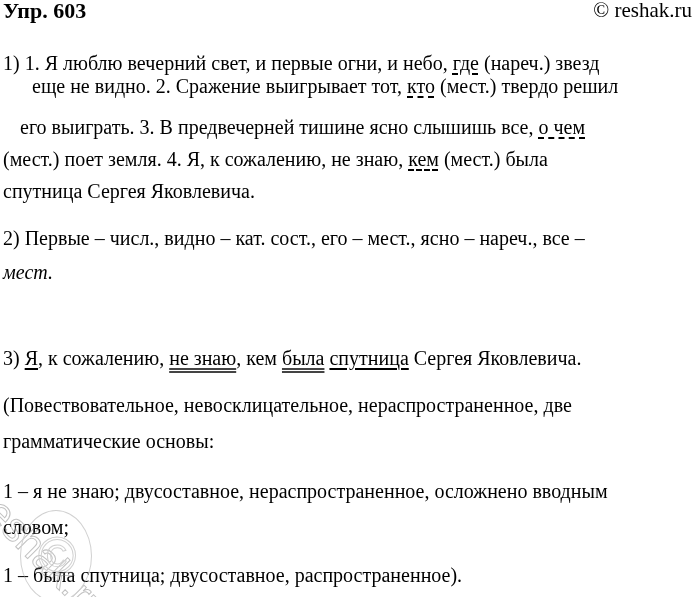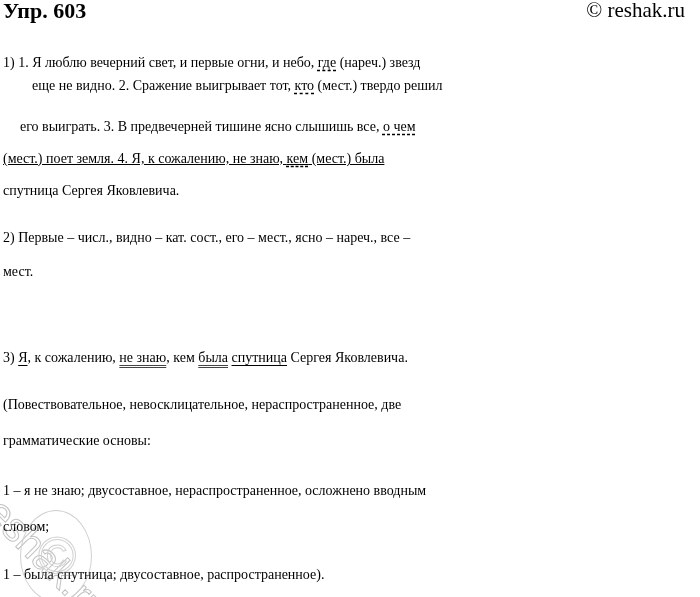--- a/index.html
+++ b/index.html
@@ -1,21 +1,21 @@
 <!DOCTYPE html>
 <html><head>
 <meta charset="utf-8">
 <style>
   html, body { margin:0; padding:0; background:#ffffff; }
   body { width:700px; height:597px; position:relative; overflow:hidden;
          font-family:"Liberation Serif", serif; color:#000; }
-  .header { position:absolute; top:0; left:0; right:11px; height:32px; }
+  .header { position:absolute; top:0; left:0; right:4px; height:32px; }
   .title { position:absolute; left:3px; top:-2px; font-weight:bold; font-size:22px; }
   .copy { position:absolute; right:4px; top:-2px; font-size:21px; }
-  .para { position:absolute; left:3px; width:694px; font-size:14px; line-height:32px;
+  .para { position:absolute; left:3px; width:694px; font-size:20px; line-height:32px;
           text-align:justify; }
   .para.last { text-align-last:left; }
   .ul1 { text-decoration:underline; text-underline-offset:3px; }
   .ul2 { text-decoration:underline double; text-underline-offset:3px; text-decoration-color:#444; }
   .uldash { text-decoration:underline dashed; text-underline-offset:3px; }
   .watermark { position:absolute; left:-10px; top:470px; width:180px; height:140px;
                pointer-events:none; opacity:0.45; }
   .watermark .wm-text { position:absolute; left:10px; top:10px; font-family:"Liberation Sans", sans-serif;
                font-size:40px; color:transparent; -webkit-text-stroke:1px #777;
                transform:rotate(45deg); transform-origin:left top; white-space:nowrap; }
@@ -34,29 +34,29 @@
 
 <div class="para" style="top:47px;">
   <span>1) 1. Я люблю вечерний свет, и первые огни, и небо, </span><span class="uldash">где</span><span> (нареч.) звезд</span>
 </div>
 <div class="para" style="top:70px;margin-left:29px;">
   <span>еще не видно. 2. Сражение выигрывает тот, </span><span class="uldash">кто</span><span> (мест.) твердо решил</span>
 </div>
 <div class="para" style="top:111px;margin-left:17px;">
   <span>его выиграть. 3. В предвечерней тишине ясно слышишь все, </span><span class="uldash">о чем</span>
 </div>
-<div class="para" style="top:143px;text-decoration:underline;">
+<div class="para" style="top:143px;">
   <span>(мест.) поет земля.  4. Я, к сожалению, не знаю, </span><span class="uldash">кем</span><span> (мест.) была</span>
 </div>
 <div class="para last" style="top:175px;">
   <span>спутница Сергея Яковлевича.</span>
 </div>
 
 <div class="para" style="top:222px;">2) Первые – числ., видно – кат. сост., его – мест., ясно – нареч., все –</div>
-<div class="para last" style="top:256px;">мест.</div>
+<div class="para last" style="top:256px;font-style:italic;">мест.</div>
 
 <div class="para last" style="top:342px;">
   <span>3) </span><span class="ul1">Я</span><span>, к сожалению, </span><span class="ul2">не знаю</span><span>, кем </span><span class="ul2">была</span><span> </span><span class="ul1">спутница</span><span> Сергея Яковлевича.</span>
 </div>
 
 <div class="para" style="top:389px;">(Повествовательное, невосклицательное, нераспространенное, две</div>
 <div class="para last" style="top:425px;">грамматические основы:</div>
 <div class="para" style="top:475px;">1 – я не знаю; двусоставное, нераспространенное, осложнено вводным</div>
 <div class="para last" style="top:511px;">словом;</div>
 <div class="para last" style="top:559px;">1 – была спутница; двусоставное, распространенное).</div>

